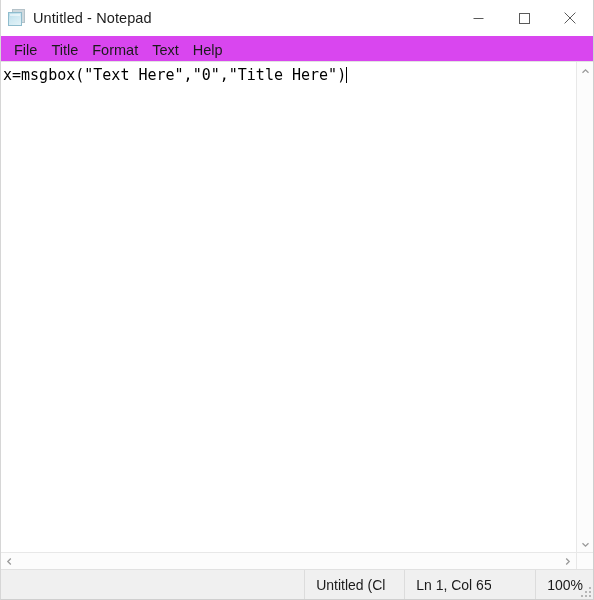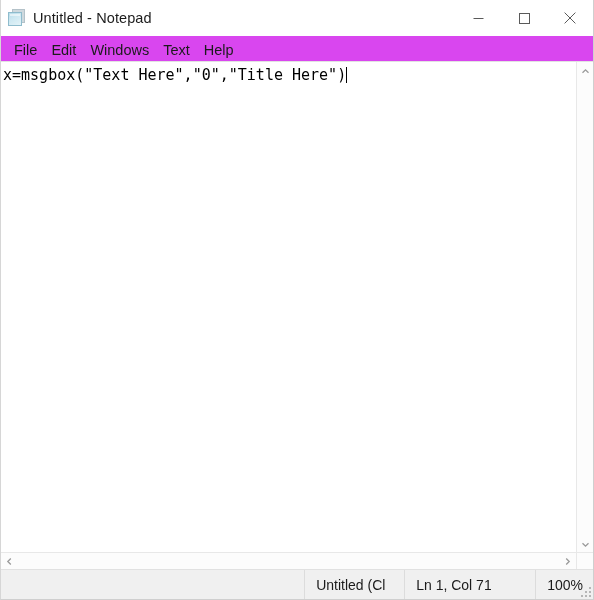--- a/index.html
+++ b/index.html
@@ -277,22 +277,22 @@
             <line x1="0.6" y1="0.6" x2="11.4" y2="11.4" stroke="#5a5a5a" stroke-width="1"></line>
             <line x1="11.4" y1="0.6" x2="0.6" y2="11.4" stroke="#5a5a5a" stroke-width="1"></line>
           </svg>
         </span>
       </div>
     </div>
   </div>
 
   <div id="menubar">
     <div class="menu-item">File</div>
-    <div class="menu-item">Edit</div>
-    <div class="menu-item">Windows</div>
+    <div class="menu-item">Title</div>
+    <div class="menu-item">Format</div>
     <div class="menu-item">Text</div>
     <div class="menu-item">Help</div>
   </div>
 
   <div id="editor-area">
 
     <div id="text-pane">
       <div id="text-content"><span>x=msgbox("Text Here","0","Title Here")</span><span id="caret"></span></div>
     </div>
 
@@ -330,21 +330,21 @@
           <polyline points="3.2,1.5 6.2,4.5 3.2,7.5" fill="none" stroke="#9a9a9a" stroke-width="1.3"></polyline>
         </svg>
       </span>
     </div>
     <div class="corner"></div>
   </div>
 
   <div id="statusbar">
     <div id="status-spacer"></div>
     <div class="status-cell" id="status-encoding">Untitled (Cl</div>
-    <div class="status-cell" id="status-position">Ln 1, Col 71</div>
+    <div class="status-cell" id="status-position">Ln 1, Col 65</div>
     <div class="status-cell" id="status-zoom">100%</div>
 
     <div id="resize-grip">
       <i style="right:0px;  bottom:0px;"></i>
       <i style="right:4px;  bottom:0px;"></i>
       <i style="right:8px;  bottom:0px;"></i>
       <i style="right:0px;  bottom:4px;"></i>
       <i style="right:4px;  bottom:4px;"></i>
       <i style="right:0px;  bottom:8px;"></i>
     </div>

